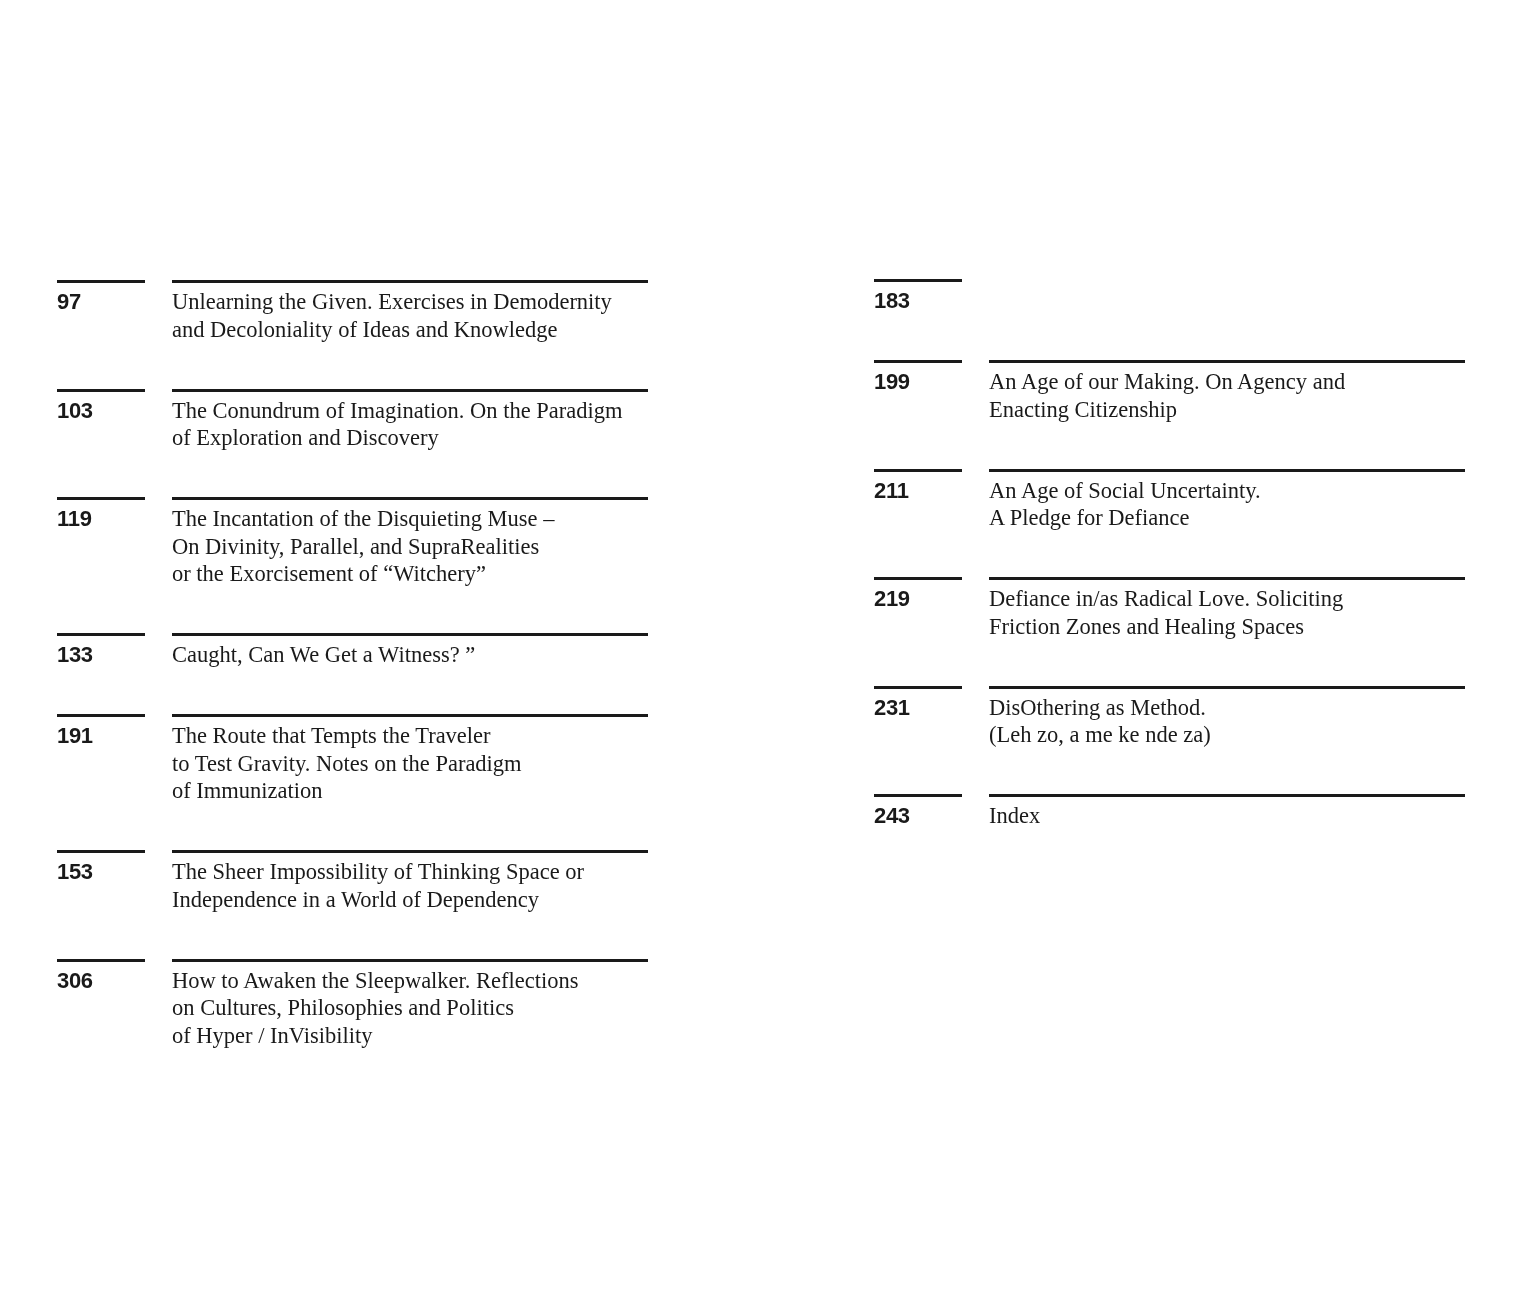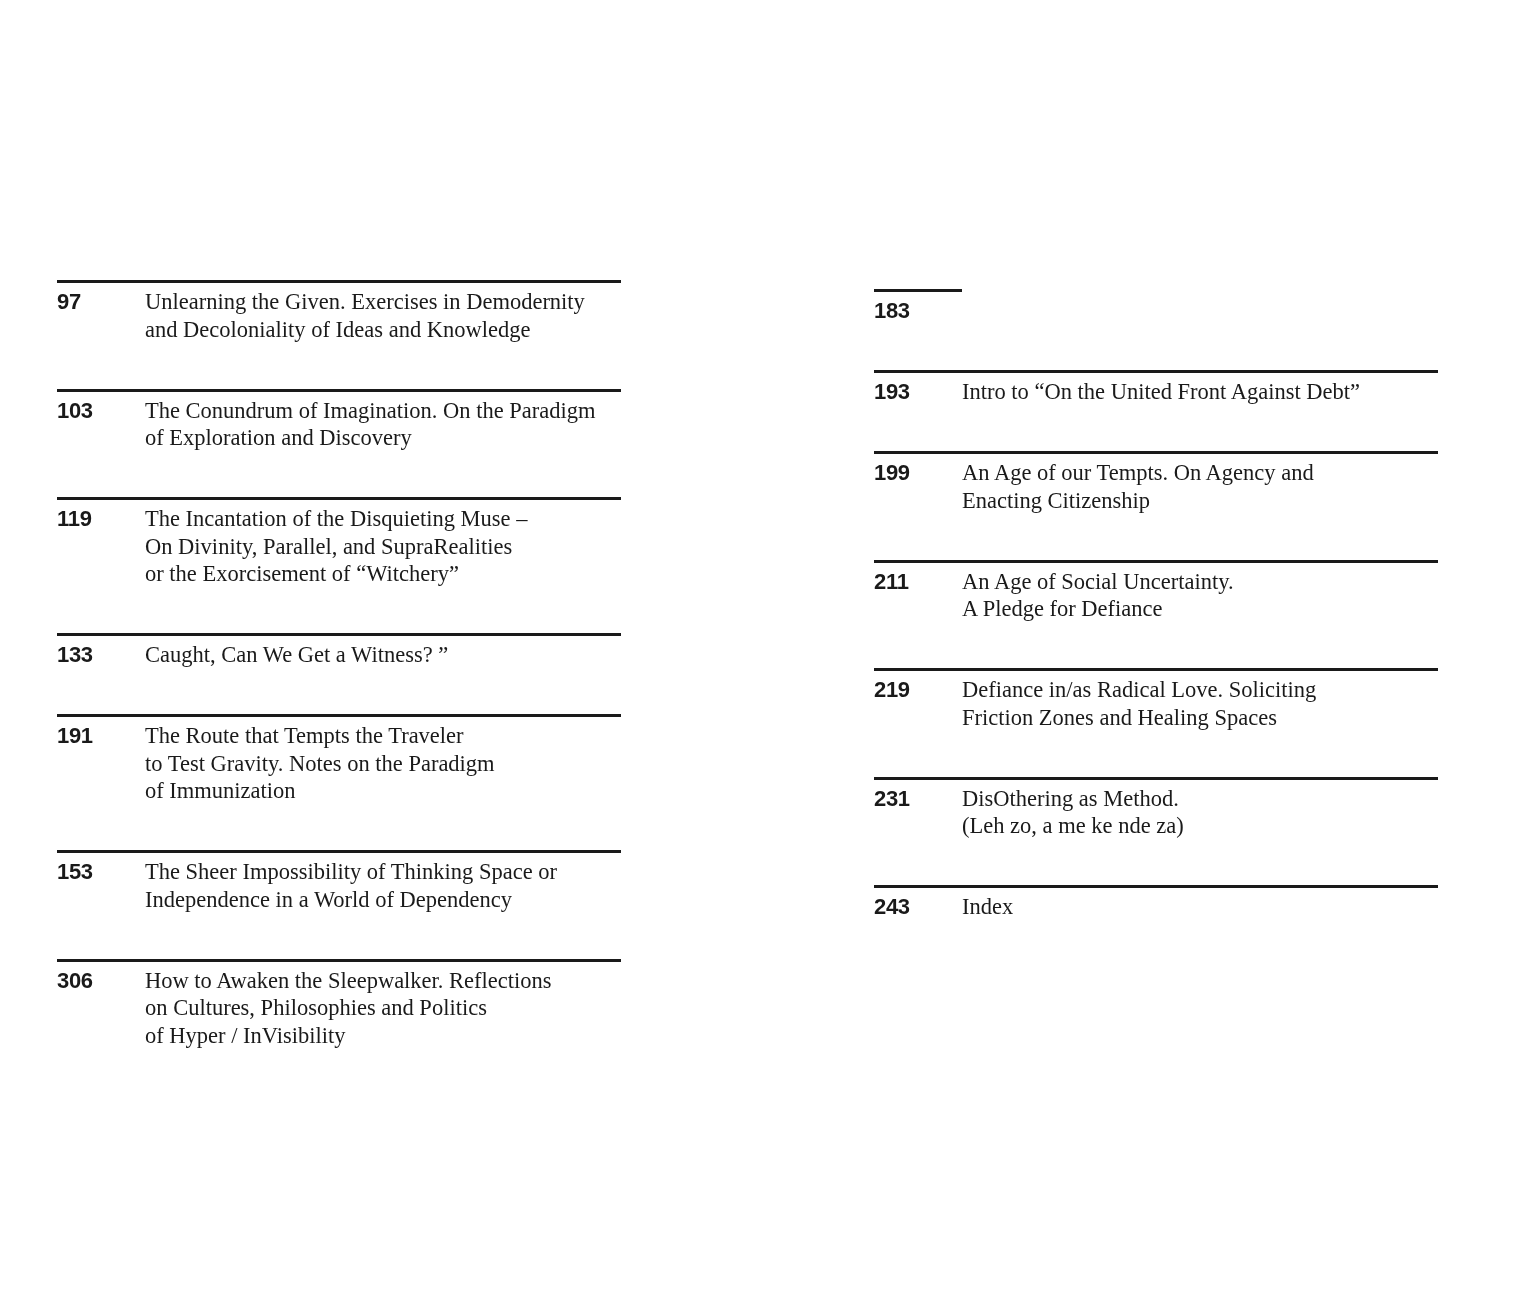--- a/index.html
+++ b/index.html
@@ -13,41 +13,42 @@
     height: 1299px;
     background: #ffffff;
     color: #1a1a1a;
     overflow: hidden;
     font-family: "Liberation Serif", serif;
   }
   .col {
     position: absolute;
   }
   .col-left  { left: 57px;  top: 280px; }
-  .col-right { left: 874px; top: 289px; }
+  .col-right { left: 874px; top: 279px; }
 
   .entry {
     display: flex;
     align-items: flex-start;
     margin-bottom: 45.5px;
   }
   .entry .num {
     width: 88px;
     flex: 0 0 88px;
     border-top: 3px solid #1a1a1a;
     padding-top: 5px;
     font-family: "Liberation Sans", sans-serif;
     font-weight: 700;
     font-size: 22px;
     line-height: 27.5px;
     letter-spacing: -0.3px;
   }
   .entry .title {
     width: 476px;
     flex: 0 0 476px;
+    margin-left: 27px;
     border-top: 3px solid #1a1a1a;
     padding-top: 5px;
     font-family: "Liberation Serif", serif;
     font-size: 22.5px;
     line-height: 27.5px;
     white-space: pre-line;
   }
 </style>
 </head>
 <body>
@@ -92,26 +93,22 @@
 on Cultures, Philosophies and Politics
 of Hyper / InVisibility</div>
     </div>
   </div>
 
   <div class="col col-right">
     <div class="entry">
       <div class="num">183</div>
     </div>
     <div class="entry">
-      <div class="num">193</div>
-      <div class="title">Intro to “On the United Front Against Debt”</div>
-    </div>
-    <div class="entry">
       <div class="num">199</div>
-      <div class="title">An Age of our Tempts. On Agency and
+      <div class="title">An Age of our Making. On Agency and
 Enacting Citizenship</div>
     </div>
     <div class="entry">
       <div class="num">211</div>
       <div class="title">An Age of Social Uncertainty.
 A Pledge for Defiance</div>
     </div>
     <div class="entry">
       <div class="num">219</div>
       <div class="title">Defiance in/as Radical Love. Soliciting

